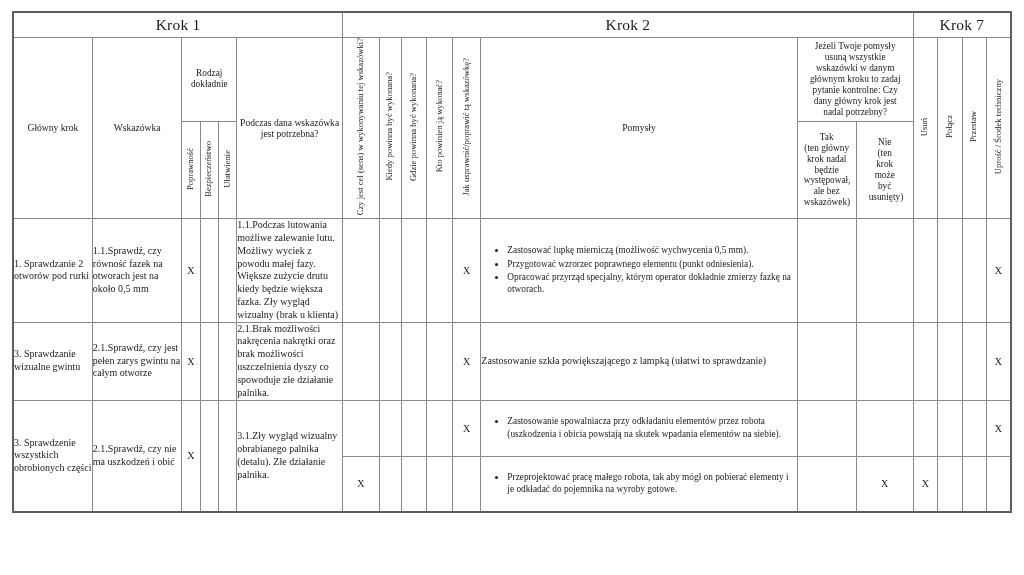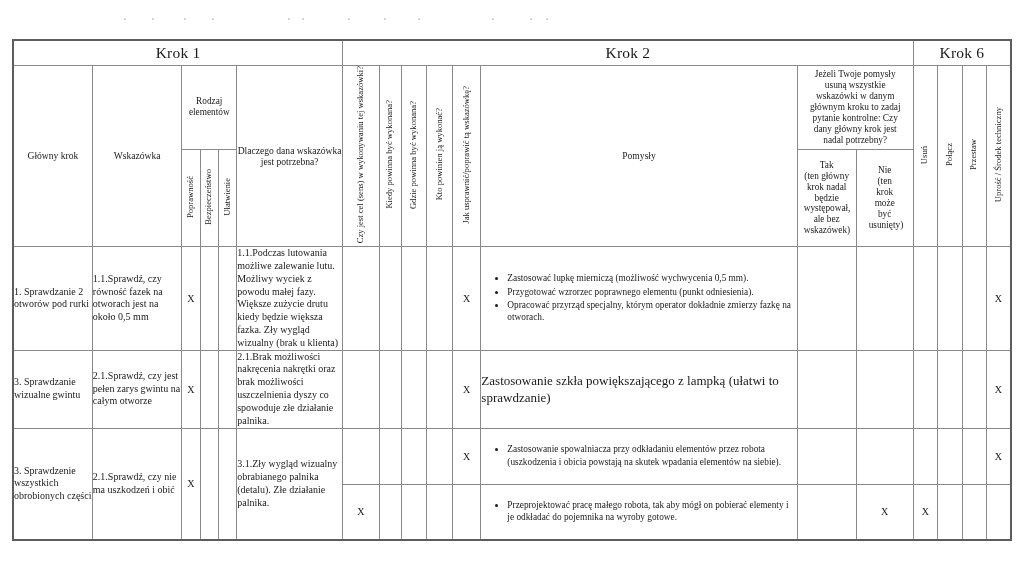--- a/index.html
+++ b/index.html
@@ -14,21 +14,21 @@
     position:relative;
     width:1024px;height:575px;
     background:#fff;
   }
   
   .dots{position:absolute;top:18px;left:0;width:1024px;height:6px;}
   .dots i{position:absolute;width:2px;height:2px;background:#c9c9c9;display:block;border-radius:50%;}
 
   table.grid{
     position:absolute;
-    left:12px; top:39px;
+    left:12px; top:11px;
     width:1000px;
     border-collapse:collapse;
     table-layout:fixed;
     background:#fff;
   }
   table.grid td, table.grid th{
     border:1px solid #8a8a8a;
     padding:0;
     vertical-align:middle;
     font-weight:normal;
@@ -82,21 +82,21 @@
     vertical-align:middle;
   }
   ul.ideas{
     margin:0;
     padding:0 4px 0 26px;
     font-size:9.3px;
     line-height:1.32;
   }
   ul.ideas li{margin:0 0 1px 0;padding:0;}
   .ideatext{
-    font-size:13px;
+    font-size:10px;
     line-height:1.32;
     padding:4px 8px;
   }
 </style>
 </head>
 <body>
 
 <div id="sheet">
 
   <div class="dots">
@@ -133,31 +133,31 @@
       <col style="width:24px">
       <col style="width:24px">
       <col style="width:24px">
       <col style="width:24px">
     </colgroup>
 
     <tbody>
         <tr>
       <td class="stepttl" colspan="6">Krok 1</td>
       <td class="stepttl" colspan="8">Krok 2</td>
-      <td class="stepttl" colspan="4">Krok 6</td>
+      <td class="stepttl" colspan="4">Krok 7</td>
     </tr>
 
     <tr>
       <td class="hcenter big" rowspan="3">Główny krok</td>
       <td class="hcenter big" rowspan="3">Wskazówka</td>
       <td class="hcenter" colspan="3" style="height:40px">
         <span>Rodzaj</span><br>
-        <span>elementów</span>
-      </td>
-      <td class="hcenter big" rowspan="3">Dlaczego dana wskazówka jest potrzebna?</td>
+        <span>dokładnie</span>
+      </td>
+      <td class="hcenter big" rowspan="3">Podczas dana wskazówka jest potrzebna?</td>
 
       <td class="vert tall" rowspan="3"><span>Czy jest cel (sens) w wykonywaniu tej wskazówki?</span></td>
       <td class="vert tall" rowspan="3"><span>Kiedy powinna być wykonana?</span></td>
       <td class="vert tall" rowspan="3"><span>Gdzie powinna być wykonana?</span></td>
       <td class="vert tall" rowspan="3"><span>Kto powinien ją wykonać?</span></td>
       <td class="vert tall" rowspan="3"><span>Jak usprawnić/poprawić tą wskazówkę?</span></td>
       <td class="hcenter big" rowspan="3">Pomysły</td>
 
       <td class="hcenter" colspan="2" style="height:76px;padding:3px 12px">Jeżeli Twoje pomysły usuną wszystkie wskazówki w danym głównym kroku to zadaj pytanie kontrolne: Czy dany główny krok jest nadal potrzebny?</td>
 

